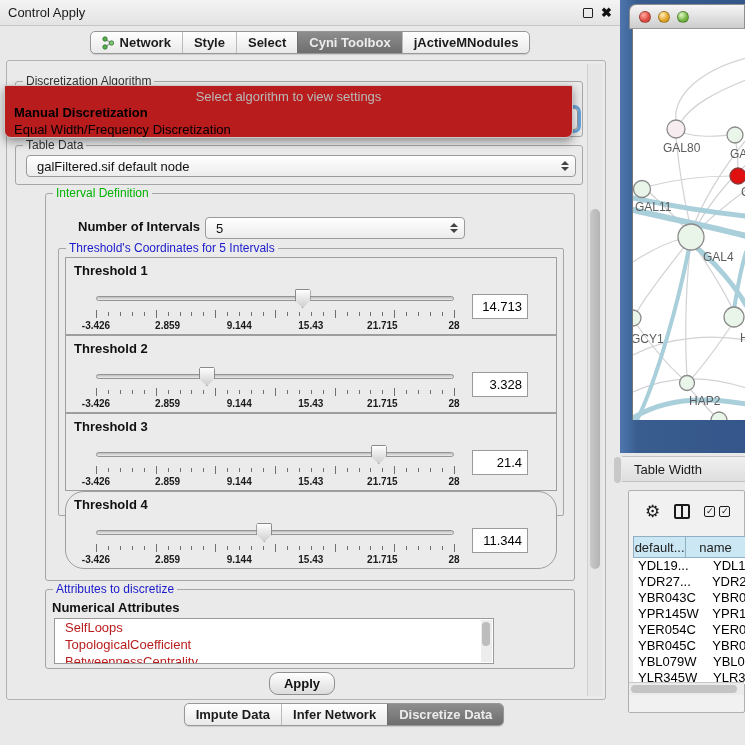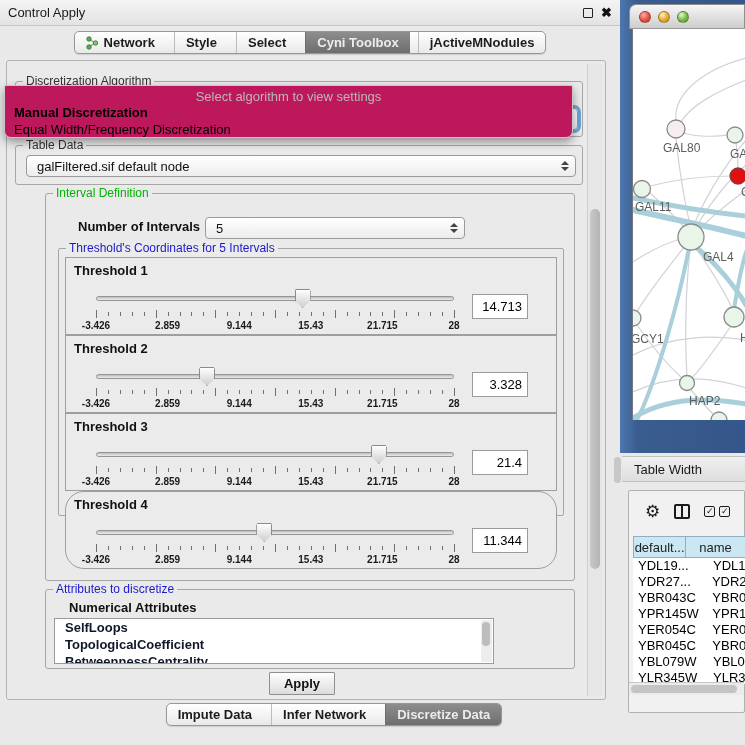--- a/index.html
+++ b/index.html
@@ -13,26 +13,26 @@
     background:linear-gradient(#f4f4f4,#e3e3e3); border-bottom:1px solid #c6c6c6;
     display:flex; align-items:center; padding:0 8px; }
   .titlebar .title { font-size:13px; color:#1a1a1a; }
   .win-icons { margin-left:auto; display:flex; align-items:center; gap:8px; }
   .float-icon { width:10px; height:10px; border:1.6px solid #222; border-radius:1px; }
   .close-icon { font-size:13px; font-weight:bold; color:#111; line-height:10px; }
 
   
   .tabrow { left:0; top:28px; width:620px; height:29px; display:flex; justify-content:center; align-items:center; }
   .seg { display:flex; border:1px solid #979797; border-radius:5px; overflow:hidden;
-    background:linear-gradient(#ffffff,#e9e9e9); box-shadow:0 1px 1px rgba(0,0,0,.12);gap:8px; }
+    background:linear-gradient(#ffffff,#e9e9e9); box-shadow:0 1px 1px rgba(0,0,0,.12); }
   .seg .tab { display:flex; align-items:center; gap:5px; padding:3px 11px; font-size:13px; font-weight:700;
     color:#1c1c1c; border-left:1px solid #bcbcbc; background:transparent; cursor:default; }
   .seg .tab:first-child { border-left:none; }
   .seg .tab.sel { background:linear-gradient(#8d8d8d,#6e6e6e); color:#ececec; border-left-color:#6e6e6e; }
-  .bottom-tabrow { left:6px; top:703px; width:620px; display:flex; justify-content:center;padding-left:36px; }
+  .bottom-tabrow { left:16px; top:703px; width:620px; display:flex; justify-content:center;padding-left:36px; }
 
   
   .main-panel { left:6px; top:60px; width:600px; height:640px; background:#eaeaea;
     border:1px solid #b2b2b2; border-radius:3px; }
 
   .vscroll-track { position:absolute; right:3px; top:3px; width:15px; bottom:3px;
     background:#e6e6e6; border-left:1px solid #cfcfcf; border-radius:0 2px 2px 0; }
   .vscroll-thumb { position:absolute; left:2px; width:10px; top:145px; height:360px;
     background:linear-gradient(90deg,#c9c9c9,#b4b4b4); border-radius:6px; }
 
@@ -45,21 +45,21 @@
   .combo { position:absolute; display:flex; align-items:center; height:22px;
     background:linear-gradient(#ffffff,#ececec); border:1px solid #9a9a9a; border-radius:4px;
     font-size:13px; color:#111; padding:0 6px 0 10px; }
   .combo .spin { margin-left:auto; display:flex; flex-direction:column; gap:2px; }
   .combo .spin i { width:0; height:0; border-left:4px solid transparent; border-right:4px solid transparent; }
   .combo .spin .up { border-bottom:4px solid #444; }
   .combo .spin .dn { border-top:4px solid #444; }
   .combo.focused { box-shadow:0 0 0 3px rgba(90,155,215,.9); }
 
   
-  .popup { left:3px; top:84px; width:569px; height:53px; background:#be185d;
+  .popup { left:3px; top:84px; width:569px; height:53px; background:#b91c1c;
     border:1px solid #c9c9c9; border-radius:2px 2px 7px 7px;
     box-shadow:0 4px 10px rgba(0,0,0,.38); z-index:6; }
   .popup .hint { text-align:center; font-size:13px; color:#b9b9b9; padding-top:3px; }
   .popup .opt  { font-size:13px; color:#000; padding:1px 0 1px 9px; }
   .popup .opt.sel { font-weight:700; }
 
   
   .noi-label { position:absolute; left:32px; top:25px; font-size:13px; font-weight:700; color:#111; }
   .thr-group { position:absolute; left:12px; top:54px; width:506px; height:268px;
     border:1px solid #a6a6a6; border-radius:2px; }
@@ -76,29 +76,29 @@
   .ruler .tick { position:absolute; width:1px; background:#6f6f6f; top:0; }
   .ruler .tick.minor { height:4px; top:2px; }
   .ruler .tick.major { height:8px; }
   .tick-labels { position:absolute; left:0; right:0; top:32px; height:12px; }
   .tick-labels span { position:absolute; transform:translateX(-50%); font-size:10px; font-weight:700; color:#1a1a1a; white-space:nowrap; }
   .thr-value { position:absolute; right:28px; top:36px; width:56px; height:25px;
     background:#fff; border:1px solid #9a9a9a; font-size:13px; color:#000;
     text-align:right; padding:4px 5px 0 0; }
 
   
-  .attr-sub { position:absolute; left:6px; top:10px; font-size:13px; font-weight:700; color:#111;margin-left:17px; }
+  .attr-sub { position:absolute; left:6px; top:10px; font-size:13px; font-weight:700; color:#111; }
   .attr-list { position:absolute; left:8px; top:28px; width:440px; height:46px;
     background:#fff; border:1px solid #9a9a9a; overflow:hidden; }
-  .attr-item { font-size:13px; color:#0f172a; padding-left:10px; line-height:17px; white-space:nowrap;font-weight:bold; }
+  .attr-item { font-size:13px; color:#b91c1c; padding-left:10px; line-height:17px; white-space:nowrap; }
   .list-scroll { position:absolute; right:1px; top:1px; width:11px; bottom:1px; background:#ededed; }
   .list-thumb { position:absolute; left:1px; top:2px; width:8px; height:24px; background:#bdbdbd; border-radius:4px; }
 
   .apply-btn { left:268px; top:671px; width:66px; height:23px;
-    background:linear-gradient(#ffffff,#dcdcdc); border:1px solid #8f8f8f; border-radius:1px;
+    background:linear-gradient(#ffffff,#dcdcdc); border:1px solid #8f8f8f; border-radius:9px;
     font-size:13px; font-weight:700; color:#111; display:flex; align-items:center; justify-content:center; }
 
   
   .desktop { left:620px; top:0; width:125px; height:453px;
     background:linear-gradient(90deg,#4d77ae 0%,#3a5d8f 14%,#34568a 100%); }
   .net-titlebar { position:absolute; left:9px; top:4px; width:116px; height:25px;
     background:linear-gradient(#f6f6f6,#cdcdcd); border:1px solid #8e8e8e; border-bottom-color:#9a9a9a;
     border-radius:7px 0 0 0; display:flex; align-items:center; padding-left:9px; gap:7px; }
   .light { width:12px; height:12px; border-radius:50%; border:1px solid rgba(0,0,0,.28); }
   .light.red { background:radial-gradient(circle at 35% 30%, #ff9d95 8%, #dd4b40 60%); }

